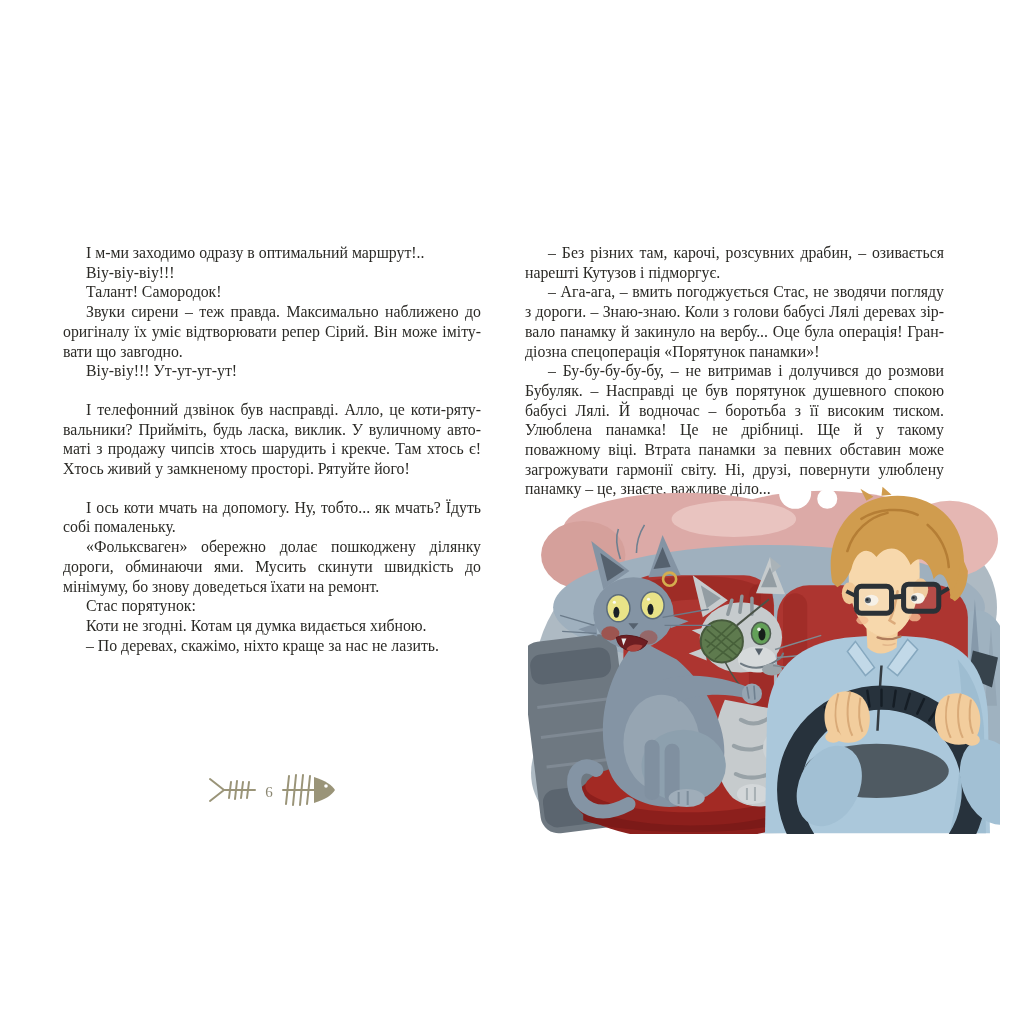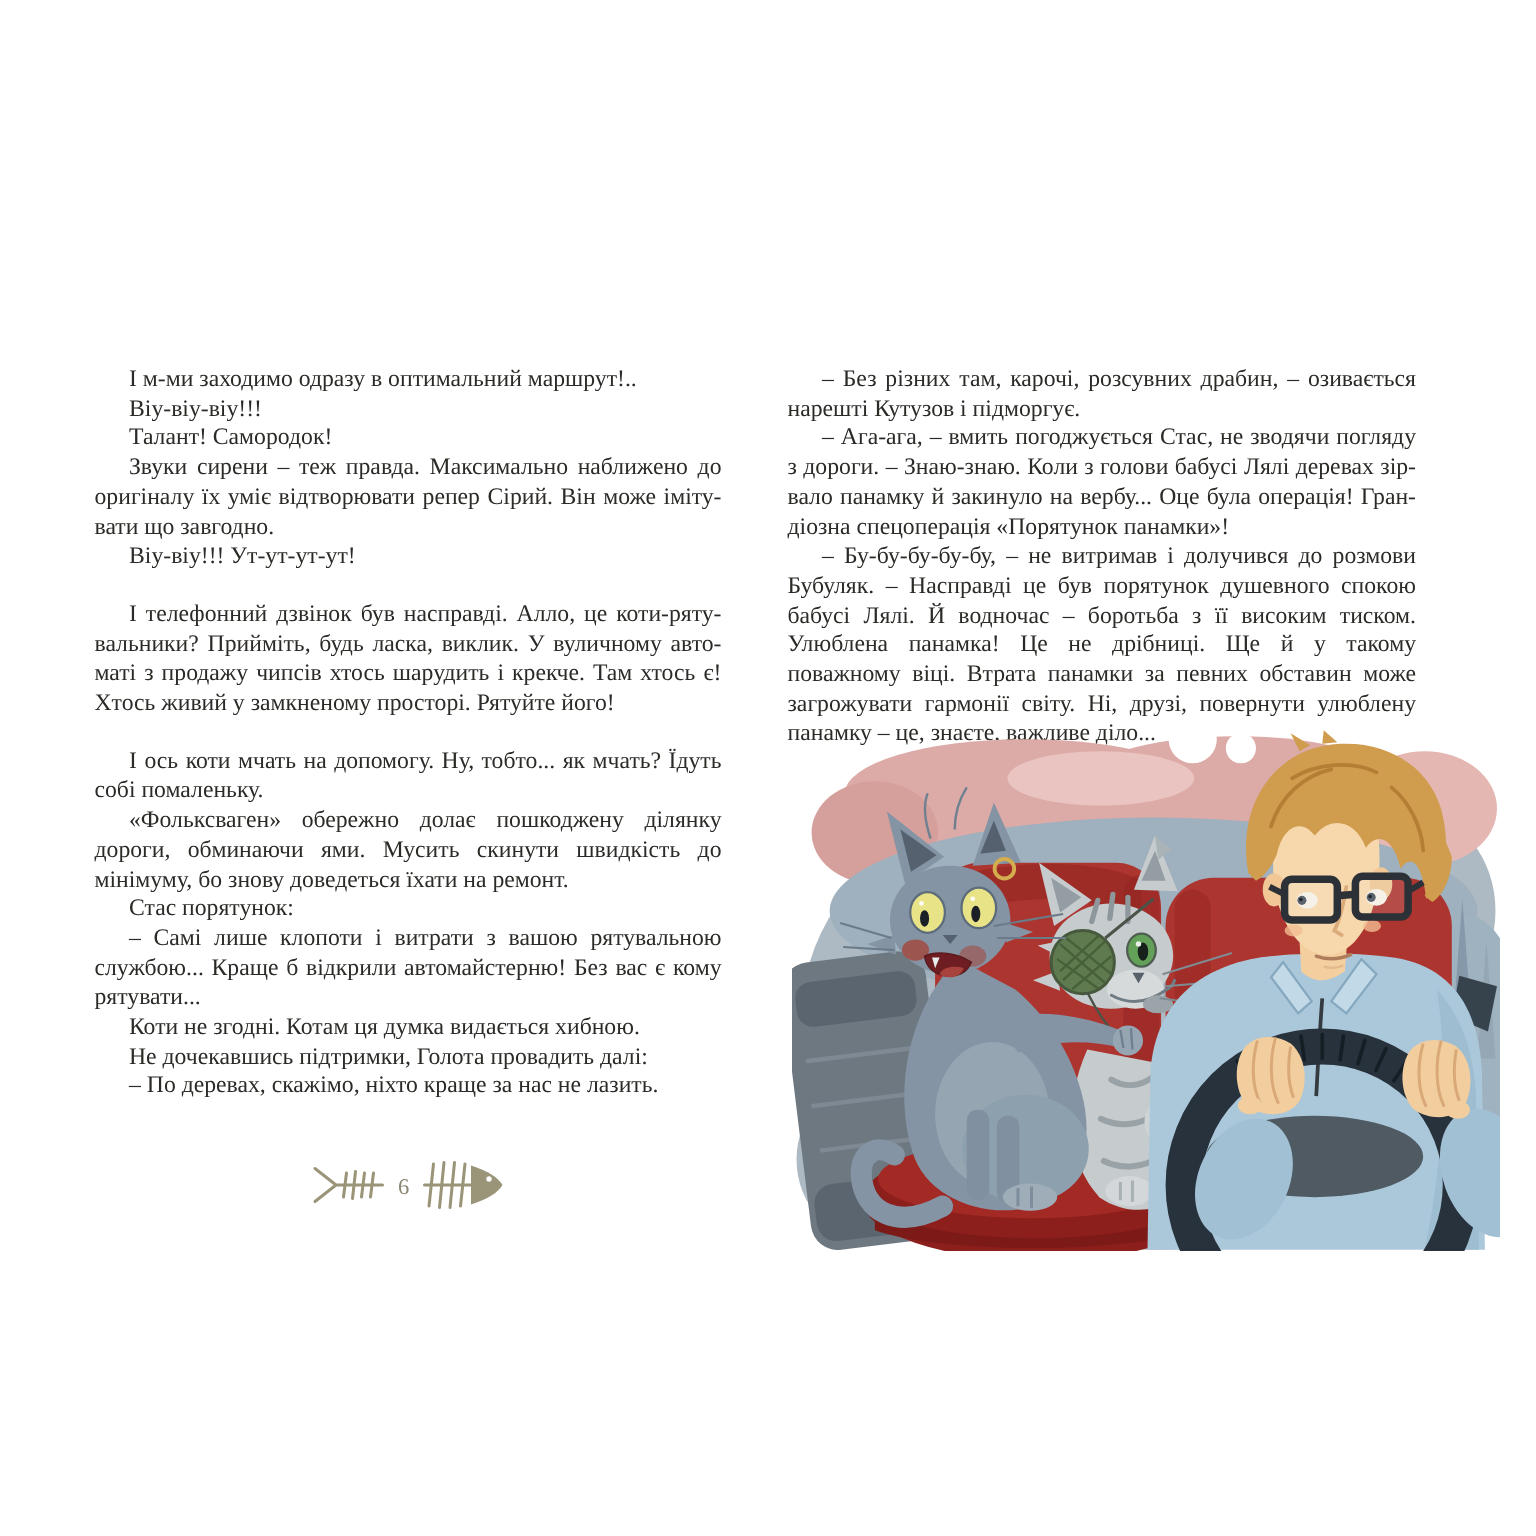--- a/index.html
+++ b/index.html
@@ -38,23 +38,21 @@
   <div class="page-col left">
     <p>І м-ми заходимо одразу в оптимальний маршрут!..</p>
     <p>Віу-віу-віу!!!</p>
     <p>Талант! Самородок!</p>
     <p>Звуки сирени – теж правда. Максимально наближено до оригіналу їх уміє відтворювати репер Сірий. Він може іміту­вати що завгодно.</p>
     <p>Віу-віу!!! Ут-ут-ут-ут!</p>
     <p class="gap">І телефонний дзвінок був насправді. Алло, це коти-ряту­вальники? Прийміть, будь ласка, виклик. У вуличному авто­маті з продажу чипсів хтось шарудить і крекче. Там хтось є! Хтось живий у замкненому просторі. Рятуйте його!</p>
     <p class="gap">І ось коти мчать на допомогу. Ну, тобто... як мчать? Їдуть собі помаленьку.</p>
     <p>«Фольксваген» обережно долає пошкоджену ділянку доро­ги, обминаючи ями. Мусить скинути швидкість до мінімуму, бо знову доведеться їхати на ремонт.</p>
     <p>Стас порятунок:</p>
-    <p>– Самі лише клопоти і витрати з вашою рятувальною служ­бою... Краще б відкрили автомайстерню! Без вас є кому ряту­вати...</p>
     <p>Коти не згодні. Котам ця думка видається хибною.</p>
-    <p>Не дочекавшись підтримки, Голота провадить далі:</p>
     <p>– По деревах, скажімо, ніхто краще за нас не лазить.</p>
   </div>
 
   <div class="ornament">
     <span>
       <svg width="48" height="36" viewBox="0 0 48 36">
         <g stroke="#9a9478" stroke-width="2" fill="none" stroke-linecap="round">
           <path d="M2,7 L16,18 M2,29 L16,18 M16,18 L47,18"></path>
           <path d="M23,10 L21,26 M29,9 L27,27 M35,10 L33,26 M41,10 L39,26"></path>
         </g>

